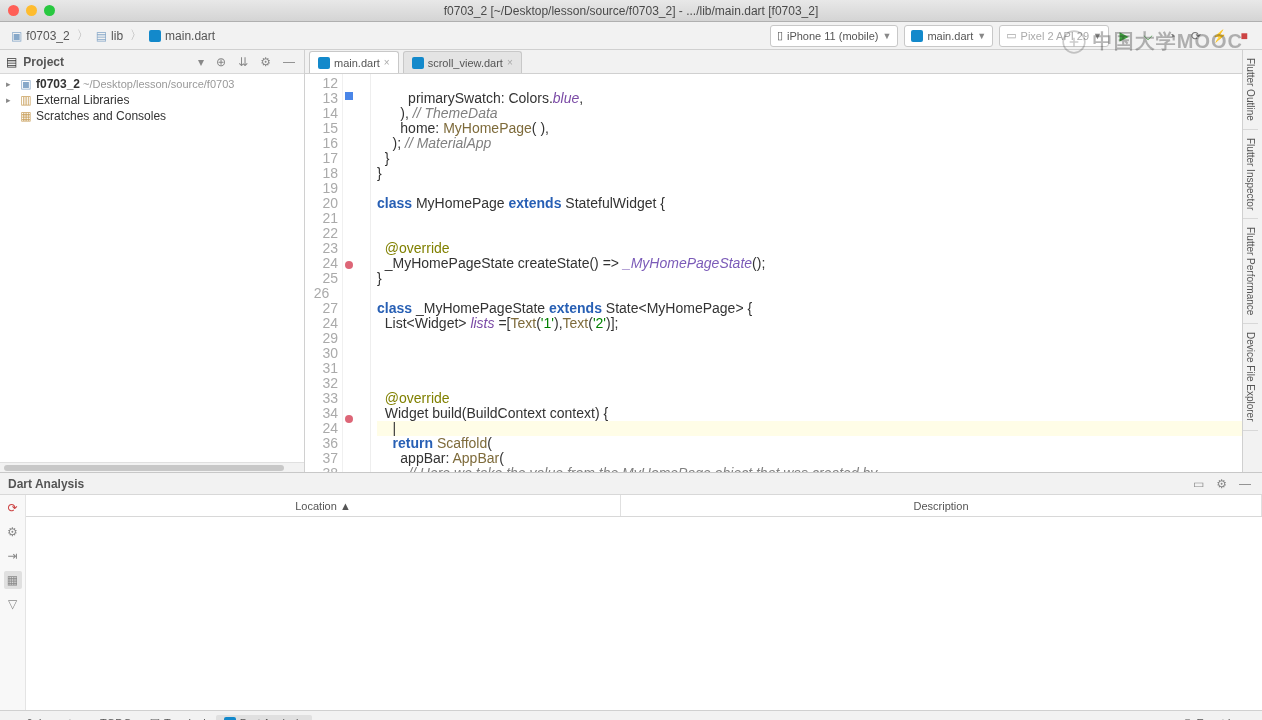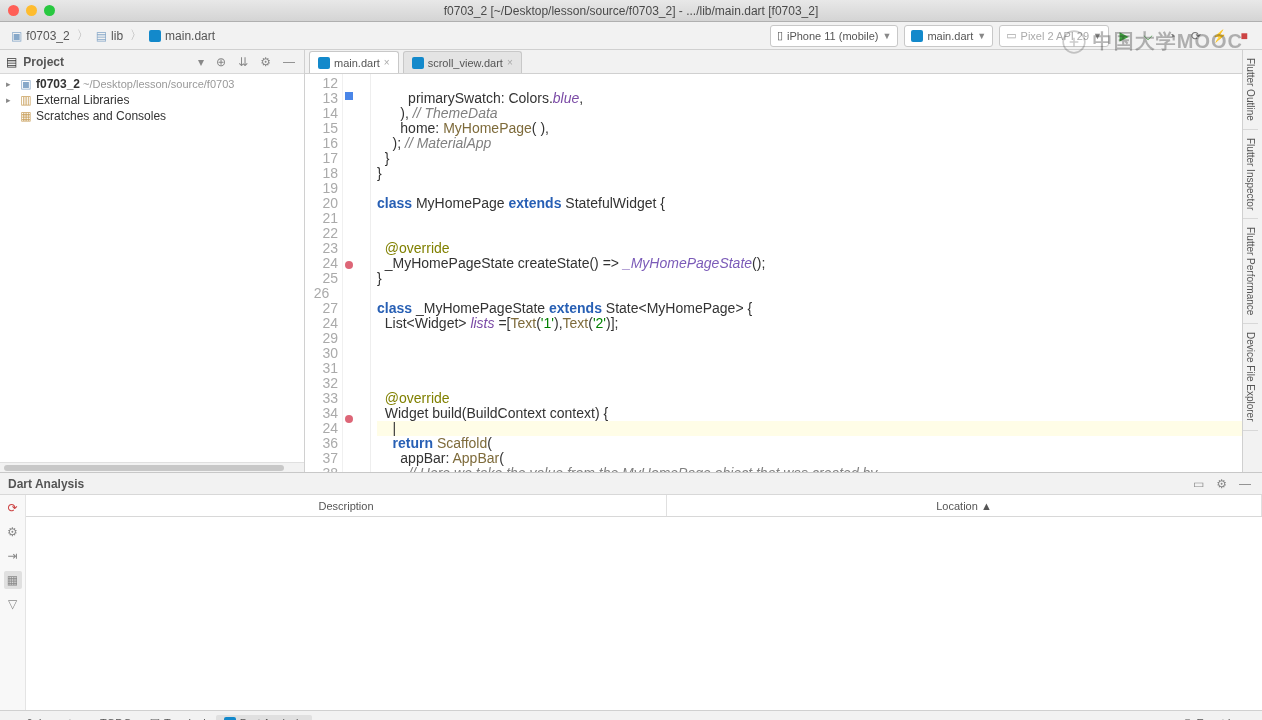--- a/index.html
+++ b/index.html
@@ -299,24 +299,24 @@
   <div class="analysis-body">
     <div class="analysis-left-tools">
       <div class="tool" style="color:#c44">⟳</div>
       <div class="tool">⚙</div>
       <div class="tool">⇥</div>
       <div class="tool active">▦</div>
       <div class="tool">▽</div>
     </div>
     <div class="analysis-table">
       <div class="analysis-thead">
-        <div class="col col1">Description</div>
         <div class="col col2">
           <span>Location</span>&nbsp;<span>▲</span>
         </div>
+        <div class="col col1">Description</div>
       </div>
     </div>
   </div>
 </div>
 
 <div class="bottombar">
   <div class="bbtn">
       <span>≡</span>
       <span>6: Logcat</span>
     </div>

